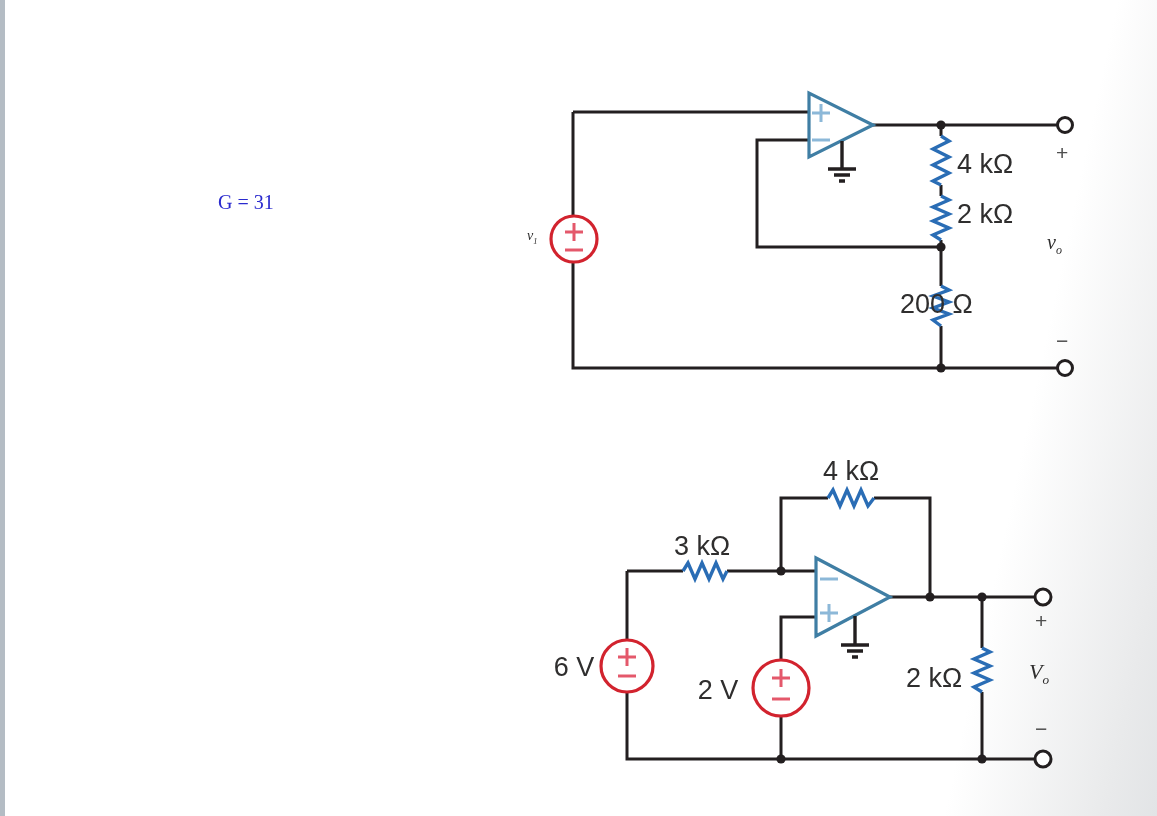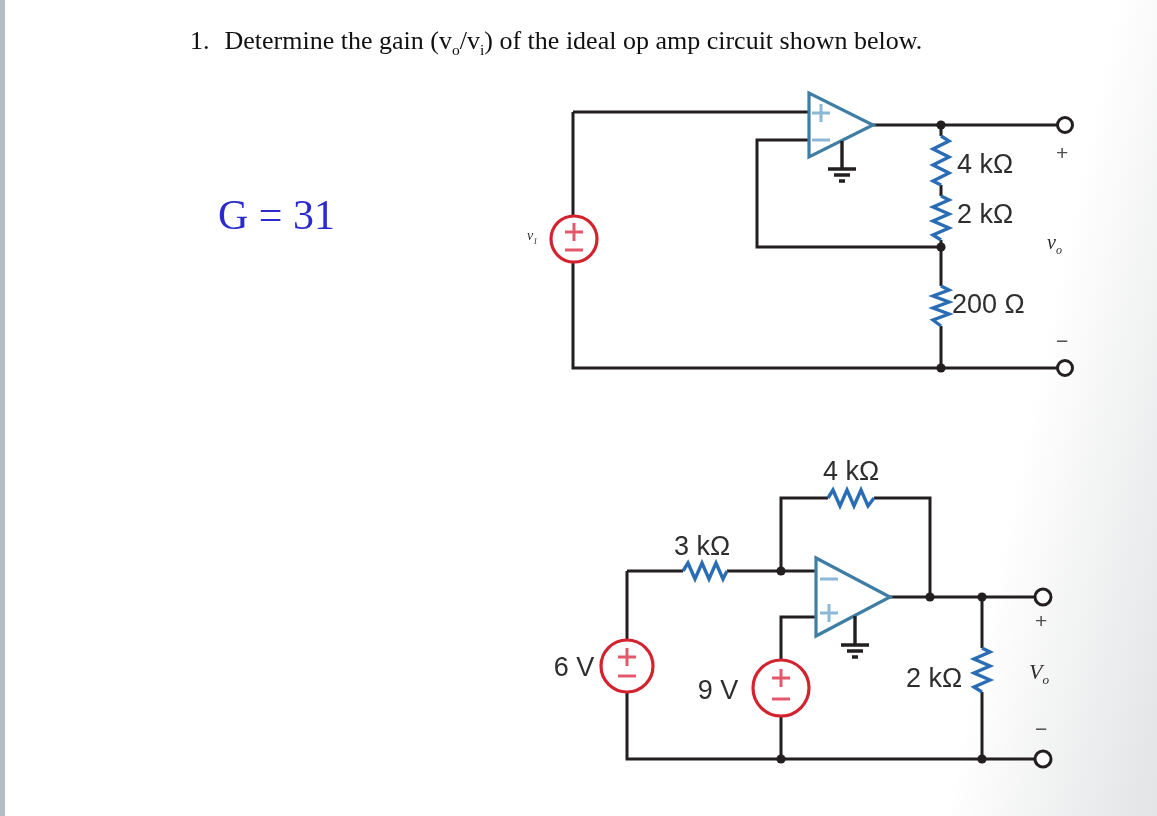--- a/index.html
+++ b/index.html
@@ -109,46 +109,43 @@
       <circle cx="930" cy="597" r="4.6" fill="#231f20"></circle>
       <circle cx="982" cy="597" r="4.6" fill="#231f20"></circle>
       <circle cx="781" cy="759" r="4.6" fill="#231f20"></circle>
       <circle cx="982" cy="759" r="4.6" fill="#231f20"></circle>
 
       <circle cx="1043" cy="597" r="8" fill="#ffffff" stroke="#231f20" stroke-width="3"></circle>
       <circle cx="1043" cy="759" r="8" fill="#ffffff" stroke="#231f20" stroke-width="3"></circle>
     </g>
   </svg>
 
-  <div class="abs question" style="left:190px;top:26px;">
-    <span class="qnum">1.</span><span>Determine the gain (v</span><sub>o</sub><span>/v</span><sub>i</sub><span>) of the ideal op amp circuit shown below.</span>
-  </div>
 
-  <div class="abs answer" style="left:218px;top:191px;font-size:42px;">
+  <div class="abs answer" style="left:218px;top:191px;font-size:20px;">
     <span>G = 31</span>
   </div>
 
 
 
   <div class="abs vlabel" style="left:527px;top:228px;font-size:14px;">
     <span>v</span><sub>1</sub>
   </div>
   <div class="abs clabel" style="left:957px;top:149px;">4 kΩ</div>
   <div class="abs clabel" style="left:957px;top:199px;">2 kΩ</div>
-  <div class="abs clabel" style="left:952px;top:289px;">200 Ω</div>
+  <div class="abs clabel" style="left:900px;top:289px;">200 Ω</div>
   <div class="abs termsign" style="left:1056px;top:141px;">+</div>
   <div class="abs vlabel" style="left:1047px;top:231px;font-size:20px;">
     <span>v</span><sub>o</sub>
   </div>
   <div class="abs termsign" style="left:1056px;top:329px;">−</div>
 
   <div class="abs clabel center" style="left:851px;top:456px;">4 kΩ</div>
   <div class="abs clabel center" style="left:702px;top:531px;">3 kΩ</div>
   <div class="abs clabel ralign" style="left:548px;top:652px;width:52px;">6 V</div>
-  <div class="abs clabel ralign" style="left:692px;top:675px;width:52px;">9 V</div>
+  <div class="abs clabel ralign" style="left:692px;top:675px;width:52px;">2 V</div>
   <div class="abs clabel ralign" style="left:905px;top:663px;width:58px;">2 kΩ</div>
   <div class="abs termsign" style="left:1035px;top:609px;">+</div>
   <div class="abs vlabel" style="left:1029px;top:659px;font-size:22px;">
     <span>V</span><sub>o</sub>
   </div>
   <div class="abs termsign" style="left:1035px;top:717px;">−</div>
 
 </div>
 
 </body></html>

